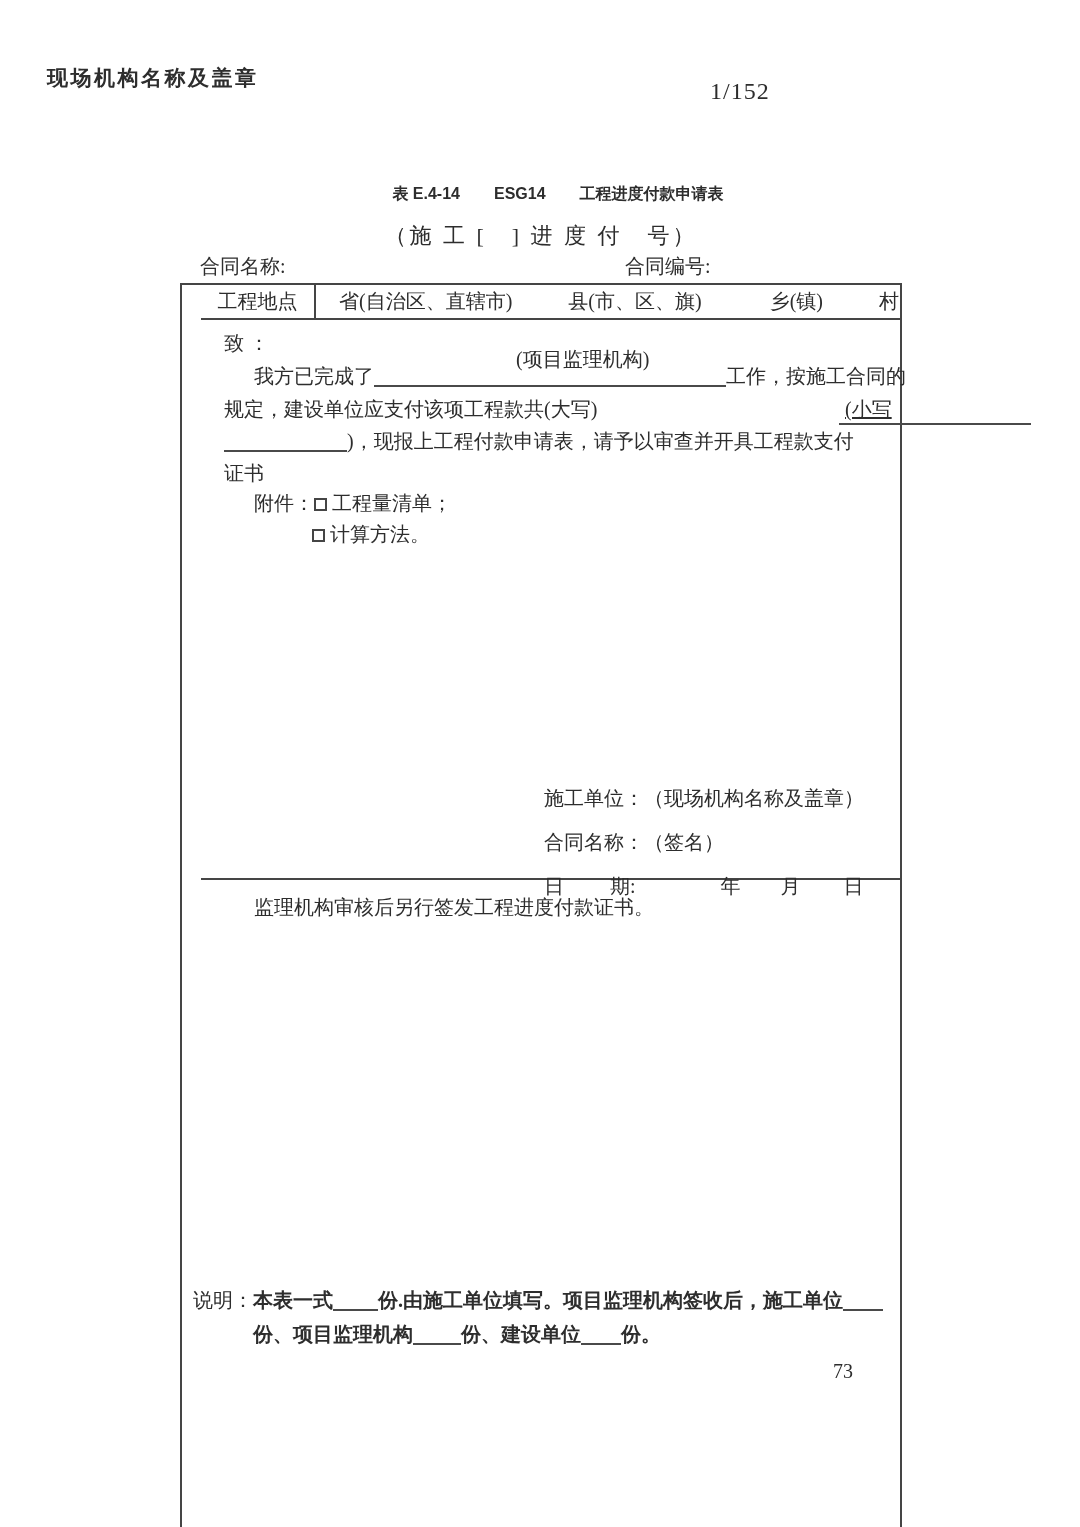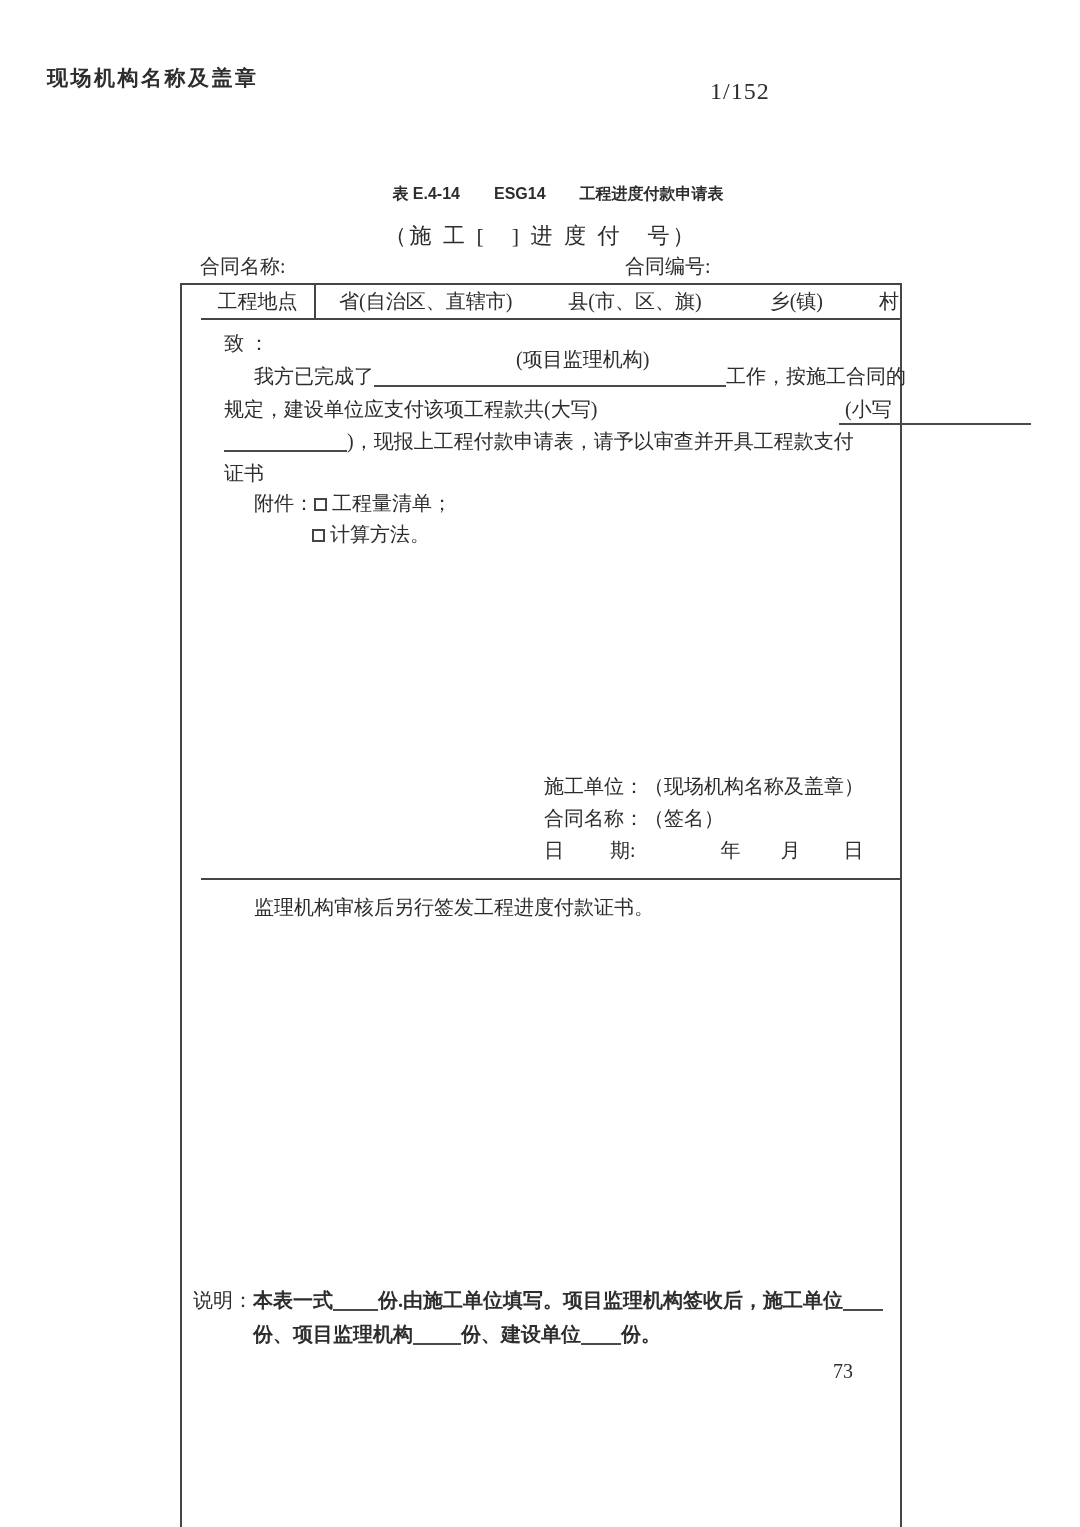--- a/index.html
+++ b/index.html
@@ -39,30 +39,31 @@
   .lp1{margin-left:23px;} .lp2{margin-left:56px;} .lp3{margin-left:68px;} .lp4{margin-left:56px;}
 
   .row2{position:relative;height:560px;border-bottom:2px solid #454545;box-sizing:border-box;}
   .row3{position:relative;height:388px;}
 
   .blank{display:inline-block;border-bottom:2px solid #4a4a4a;height:1em;vertical-align:-4px;}
   .checkbox{
     display:inline-block;width:13px;height:13px;border:2px solid #454545;
     vertical-align:-1px;margin-right:5px;box-sizing:border-box;background:#fff;
   }
-  .sig-block div{line-height:32px;height:32px;}
+  .sig-block div{line-height:32px;height:32px;margin-top:12px;}
   .d-gap1{display:inline-block;margin-right:46px;}
   .d-gap2{display:inline-block;margin-right:85px;}
   .d-gap3{display:inline-block;margin-right:40px;}
   .d-gap4{display:inline-block;margin-right:43px;}
 
   .small-write{
     position:absolute;left:638px;top:76px;width:192px;
     border-bottom:2px solid #4a4a4a;padding-left:6px;box-sizing:border-box;
     background:transparent;
+    text-decoration:underline;
   }
 
   .notes{left:193px;top:1283px;display:flex;width:715px;}
   .notes .content div{line-height:34px;white-space:nowrap;font-weight:bold;}
   .page-num{left:833px;top:1360px;font-size:20px;}
 </style>
 </head>
 <body>
 
 <div class="page">

